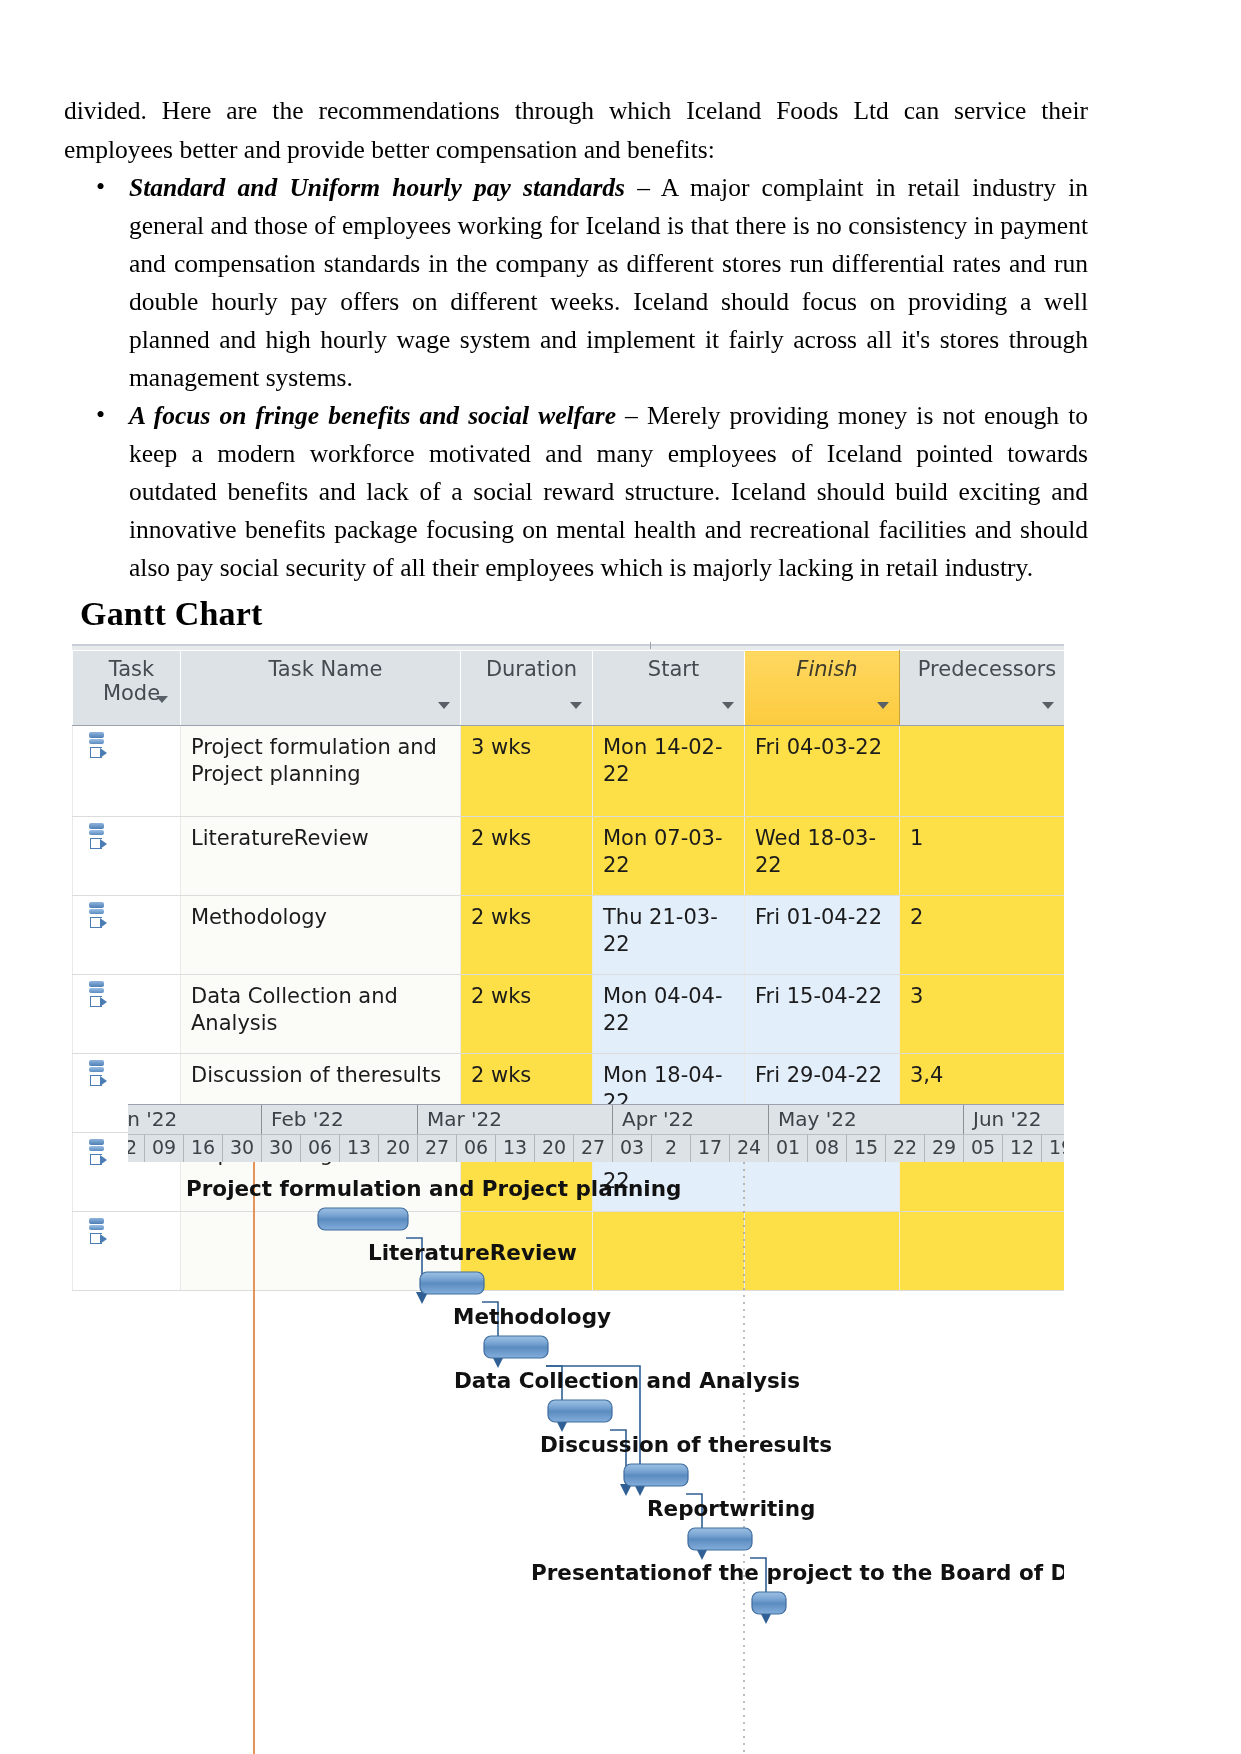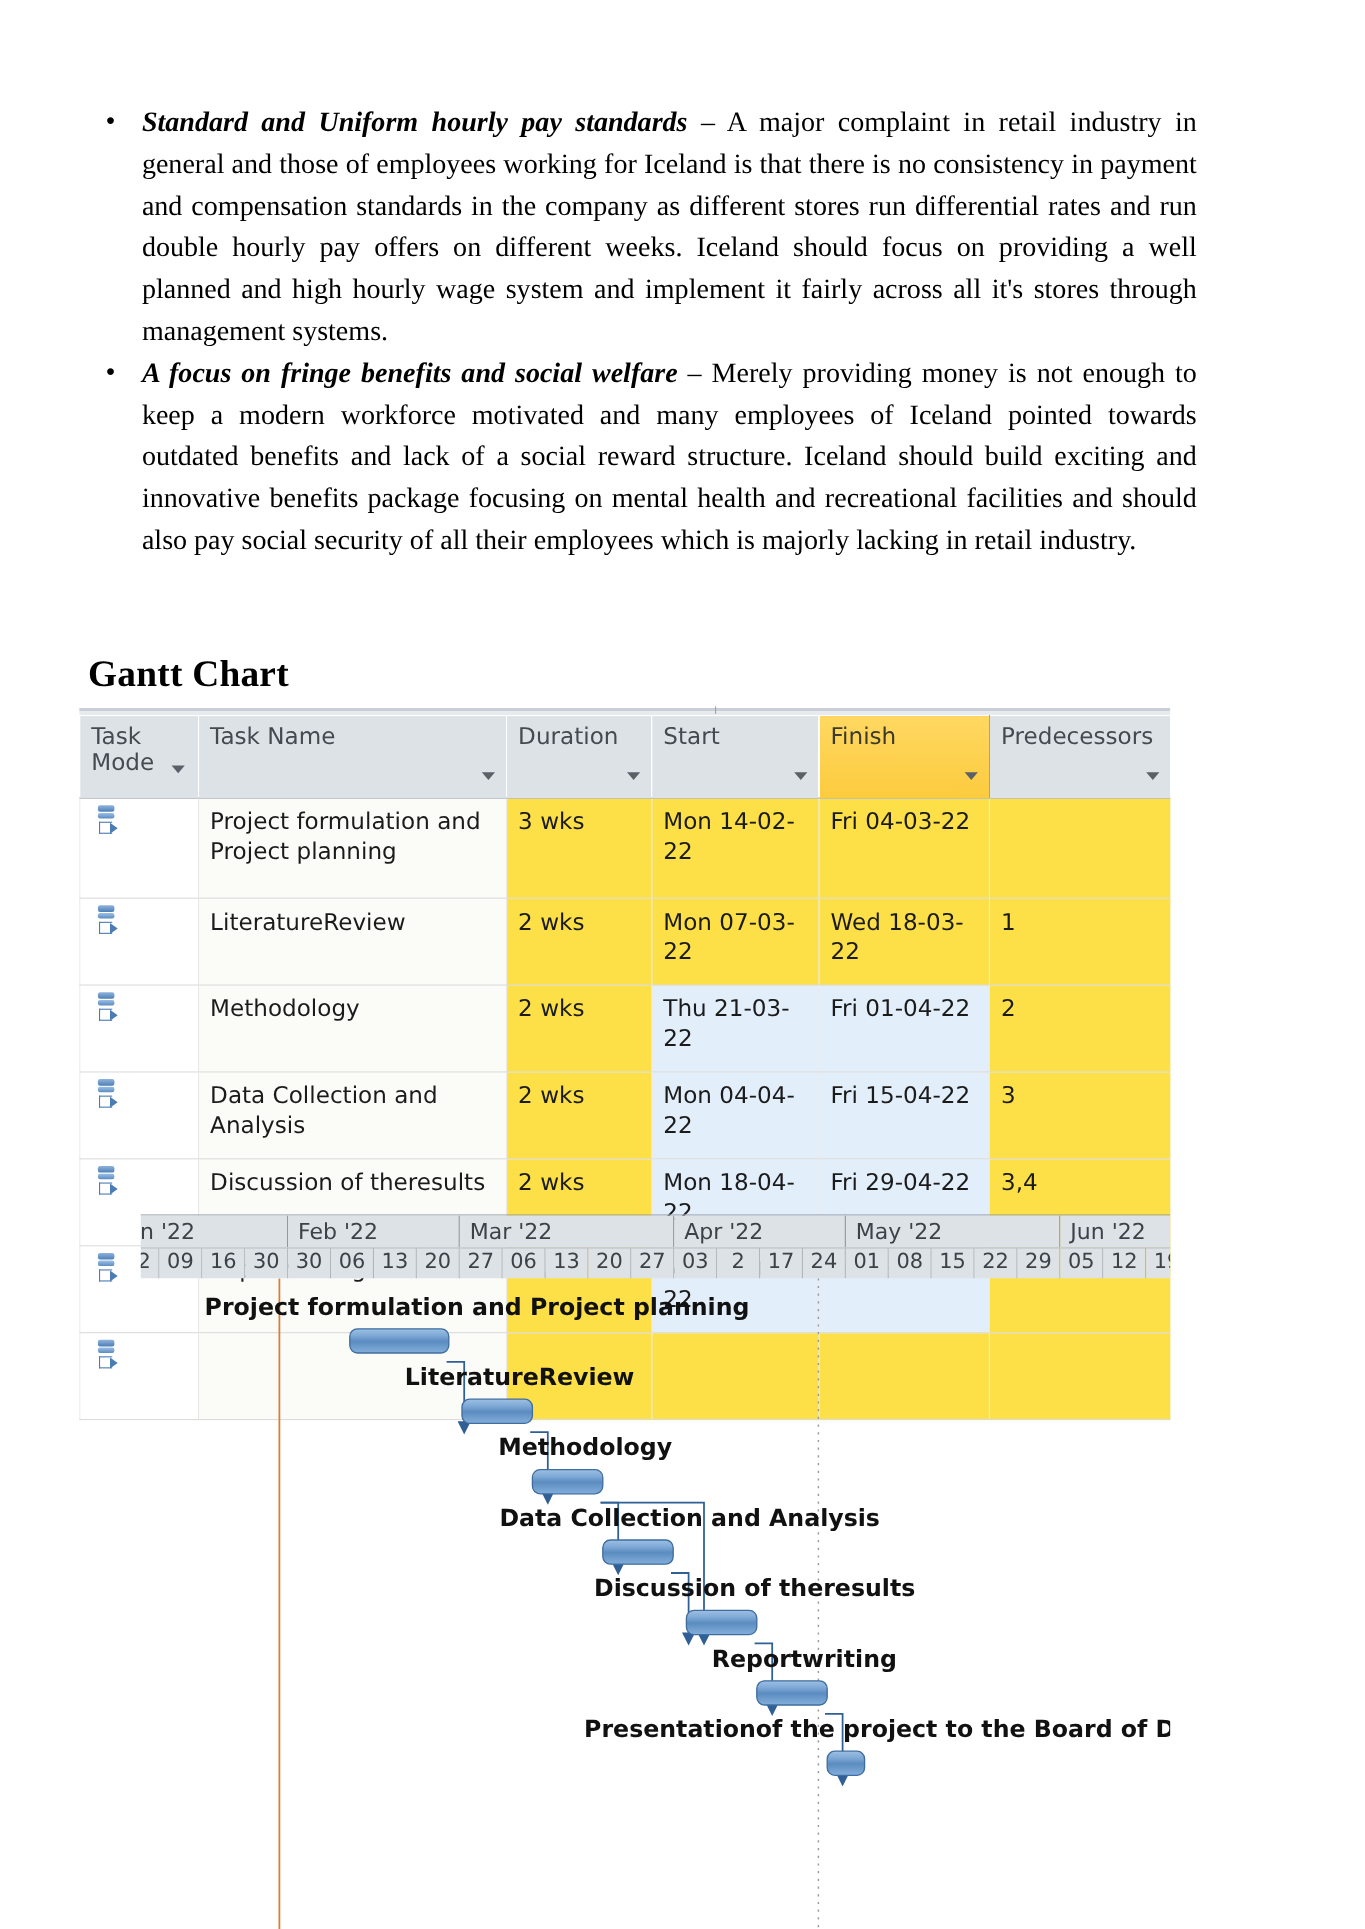--- a/index.html
+++ b/index.html
@@ -112,33 +112,34 @@
   .grid col.c-start { width: 152px; }
   .grid col.c-fin   { width: 155px; }
   .grid col.c-pred  { width: 165px; }
 
   .grid thead th {
     background: #dde2e7;
     border: 1px solid #ffffff;
     border-bottom: 1px solid #9aa3ad;
     height: 62px;
     padding: 6px 0 6px 10px;
-    text-align: left;
+    text-align: center;
     vertical-align: top;
     font-weight: normal;
     font-size: 21px;
     color: #444a50;
     position: relative;
   }
   .grid thead th.sel {
     background: #fcd65c;
     background: linear-gradient(to bottom, #ffd861, #fccb3e);
     border-left: 1px solid #c8a33a;
     border-right: 1px solid #c8a33a;
     color: #3c3a2c;
+    font-style: italic;
   }
   .hdr-caret {
     position: absolute;
     right: 10px;
     bottom: 16px;
     width: 0; height: 0;
     border-left: 6px solid transparent;
     border-right: 6px solid transparent;
     border-top: 7px solid #5a6067;
   }
@@ -259,20 +260,21 @@
     color: #111;
     white-space: nowrap;
   }
 </style>
 </head>
 <body>
 
 <div class="page">
 
   <div class="prose">
+    <p class="para">divided. Here are the recommendations through which Iceland Foods Ltd can service their employees better and provide better compensation and benefits:</p>
 
     <ul class="bullets">
       <li>
         <span class="lead">Standard and Uniform hourly pay standards</span><span> – A major complaint in retail industry in general and those of employees working for Iceland is that there is no consistency in payment and compensation standards in the company as different stores run differential rates and run double hourly pay offers on different weeks. Iceland should focus on providing a well planned and high hourly wage system and implement it fairly across all it's stores through management systems.</span>
       </li>
       <li>
         <span class="lead">A focus on fringe benefits and social welfare</span><span> – Merely providing money is not enough to keep a modern workforce motivated and many employees of Iceland pointed towards outdated benefits and lack of a social reward structure. Iceland should build exciting and innovative benefits package focusing on mental health and recreational facilities and should also pay social security of all their employees which is majorly lacking in retail industry.</span>
       </li>
     </ul>
   </div>

